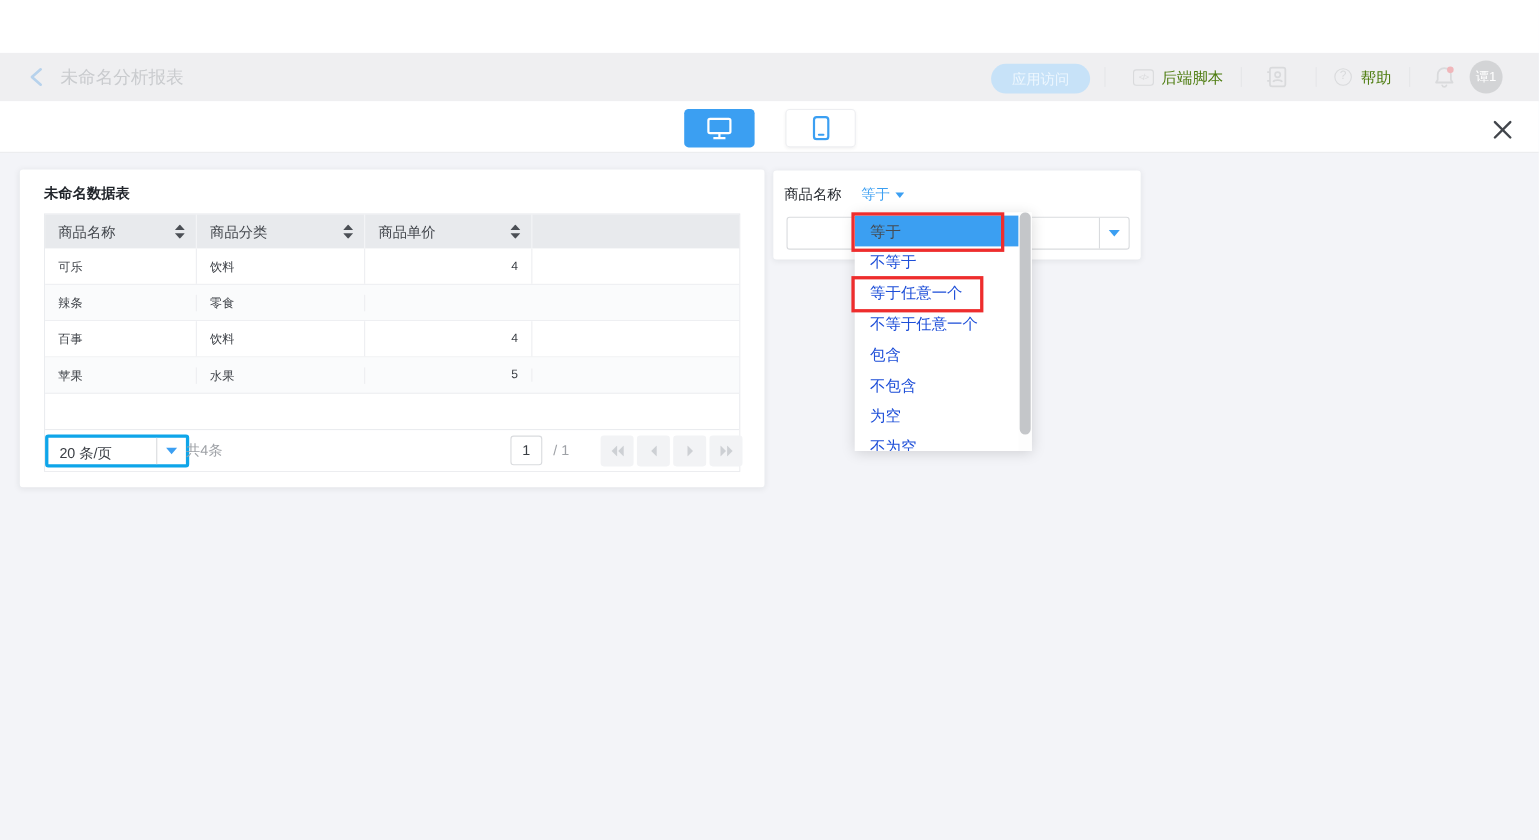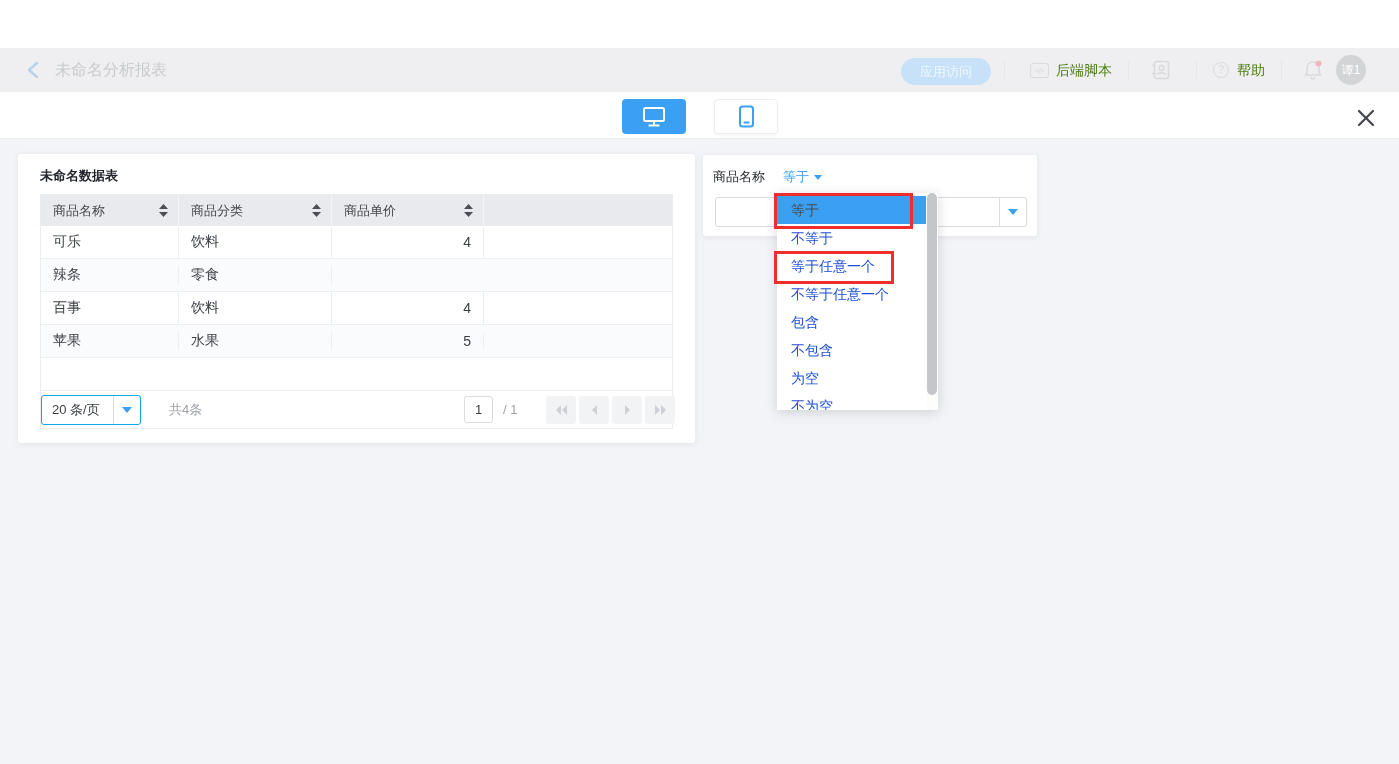--- a/index.html
+++ b/index.html
@@ -42,30 +42,30 @@
 
   
   .table-wrap { position:absolute; left:22px; top:40px; width:633px; height:235px;
                 border:1px solid #eaecef; display:flex; flex-direction:column; }
   .t-head { display:flex; height:31px; background:#e8eaed; flex:none; }
   .t-hcell { display:flex; align-items:center; justify-content:space-between; padding:0 10px 0 12px;
              font-size:13px; color:#42464c; border-right:1px solid #f4f5f7; cursor:pointer; }
   .t-hcell:last-child { border-right:none; }
   .t-row { display:flex; height:33px; flex:none; border-bottom:1px solid #edeef1; background:#fff; }
   .t-row.alt { background:#fafbfc;align-items:center; }
-  .t-cell { display:flex; align-items:center; padding:0 12px; font-size:14px; color:#3a3e44;
+  .t-cell { display:flex; align-items:center; padding:0 12px; font-size:11px; color:#3a3e44;
             border-right:1px solid #edeef1; }
   .t-cell:last-child { border-right:none; }
   .t-cell.num { justify-content:flex-end; }
   .c1 { width:138px; } .c2 { width:153px; } .c3 { width:152px;gap:28px; } .c4 { flex:1; }
   .t-filler { flex:1; }
 
   
   .t-foot { position:relative; height:38px; border-top:1px solid #eaecef; flex:none; background:#fff; }
-  .size-select { position:absolute; left:0px; top:4px; width:100px; height:30px; border:1px solid #0ea5e9;
+  .size-select { position:absolute; left:0px; top:4px; width:131px; height:30px; border:3px solid #0ea5e9;
                  border-radius:3px; background:#fff; display:flex; cursor:pointer; }
   .size-select .txt { flex:1; font-size:13px; color:#3a3e44; line-height:28px; padding-left:10px; }
   .size-select .caret-box { width:27px; border-left:1px solid #d9dbde; display:flex; align-items:center; justify-content:center; }
   .caret-down { width:0; height:0; border:5px solid transparent; border-top:6px solid #3b9ff2; margin-top:5px; }
   .caret-sm   { width:0; height:0; border:4px solid transparent; border-top:5px solid #3b9ff2; margin-top:4px; }
   .total-label { position:absolute; left:128px; top:0; height:38px; line-height:38px; font-size:13px; color:#9ea1a6; }
   .page-input { position:absolute; left:423px; top:5px; width:29px; height:27px; border:1px solid #d9dbde;
                 border-radius:3px; text-align:center; font-size:13px; color:#3a3e44; line-height:25px; background:#fff; }
   .page-total { position:absolute; left:462px; top:0; height:38px; line-height:38px; font-size:13px; color:#9ea1a6; }
   .nav-btn { position:absolute; top:5px; width:30px; height:28px; background:#f2f3f5; border-radius:3px;

